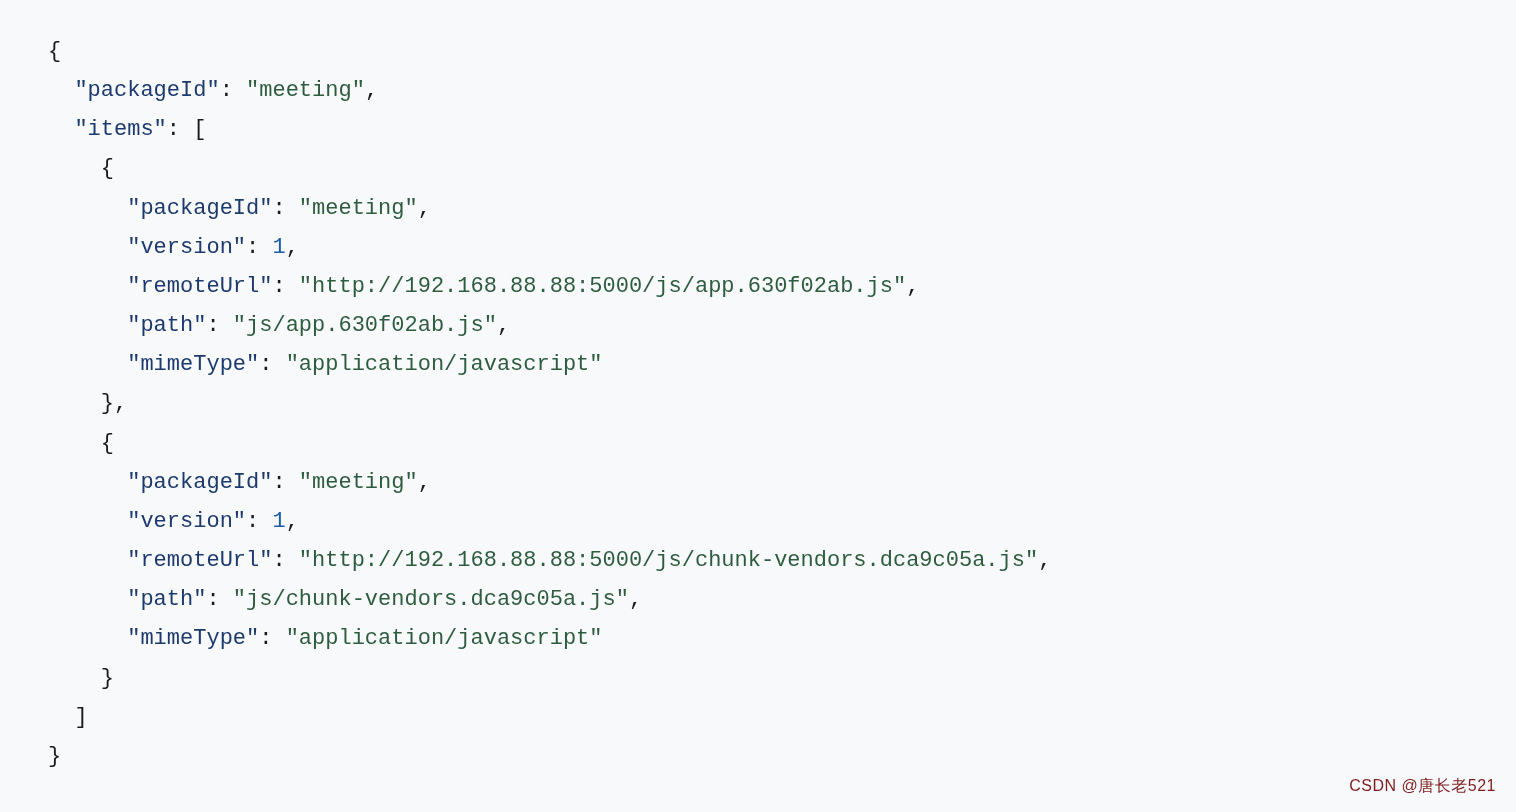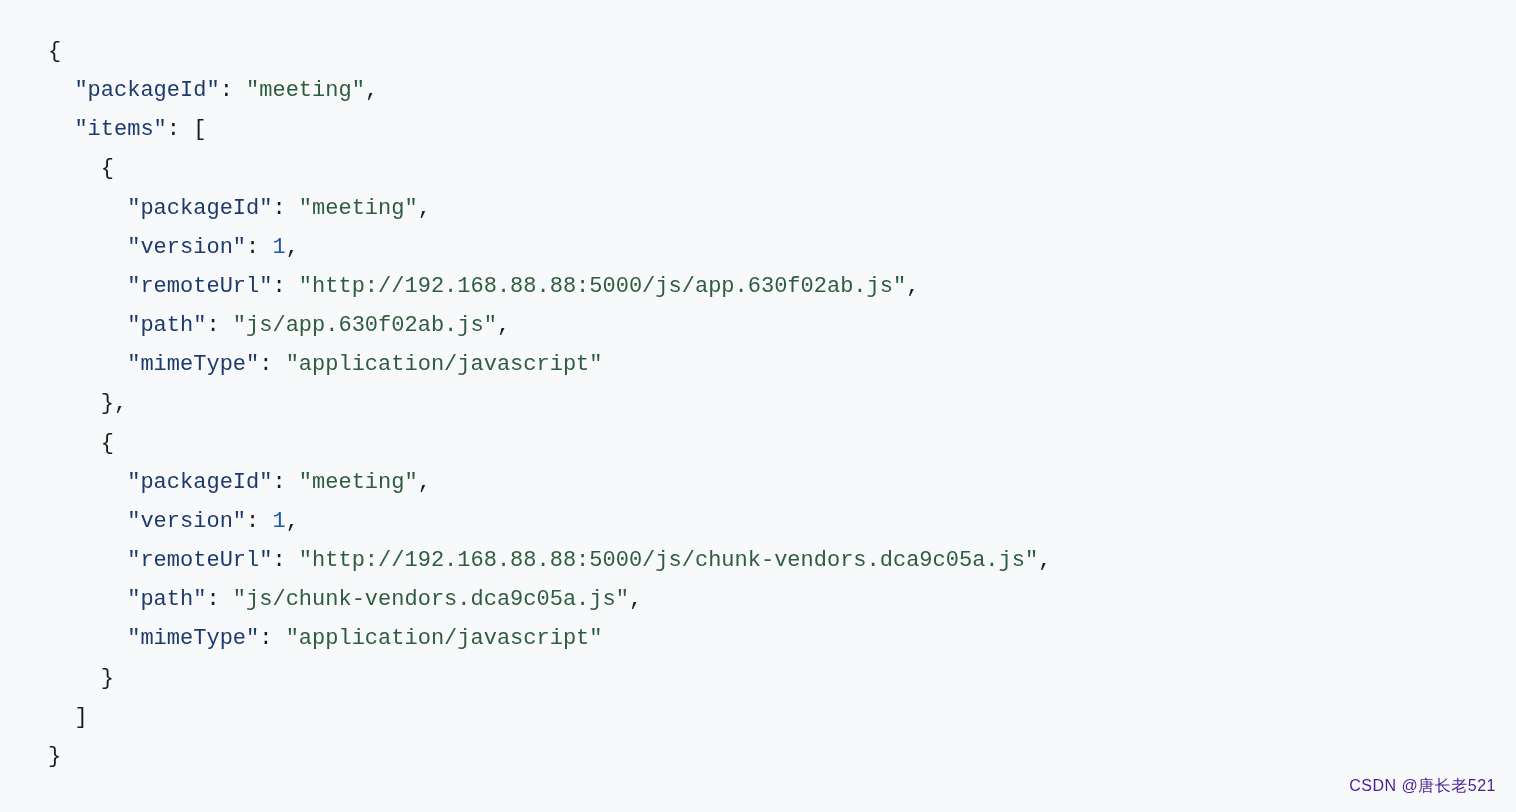--- a/index.html
+++ b/index.html
@@ -32,21 +32,21 @@
     }
     .punct {
       color: #1a1a1a;
     }
     .watermark {
       position: absolute;
       bottom: 12px;
       right: 20px;
       font-family: Arial, 'Microsoft YaHei', sans-serif;
       font-size: 16px;
-      color: #4c1d95;
+      color: #7f1d1d;
       letter-spacing: 0.5px;
     }
   </style>
 </head>
 <body>
 
 <div class="code-container"><span class="punct">{</span>
   <span class="key">"packageId"</span><span class="punct">: </span><span class="string">"meeting"</span><span class="punct">,</span>
   <span class="key">"items"</span><span class="punct">: [</span>
     <span class="punct">{</span>

